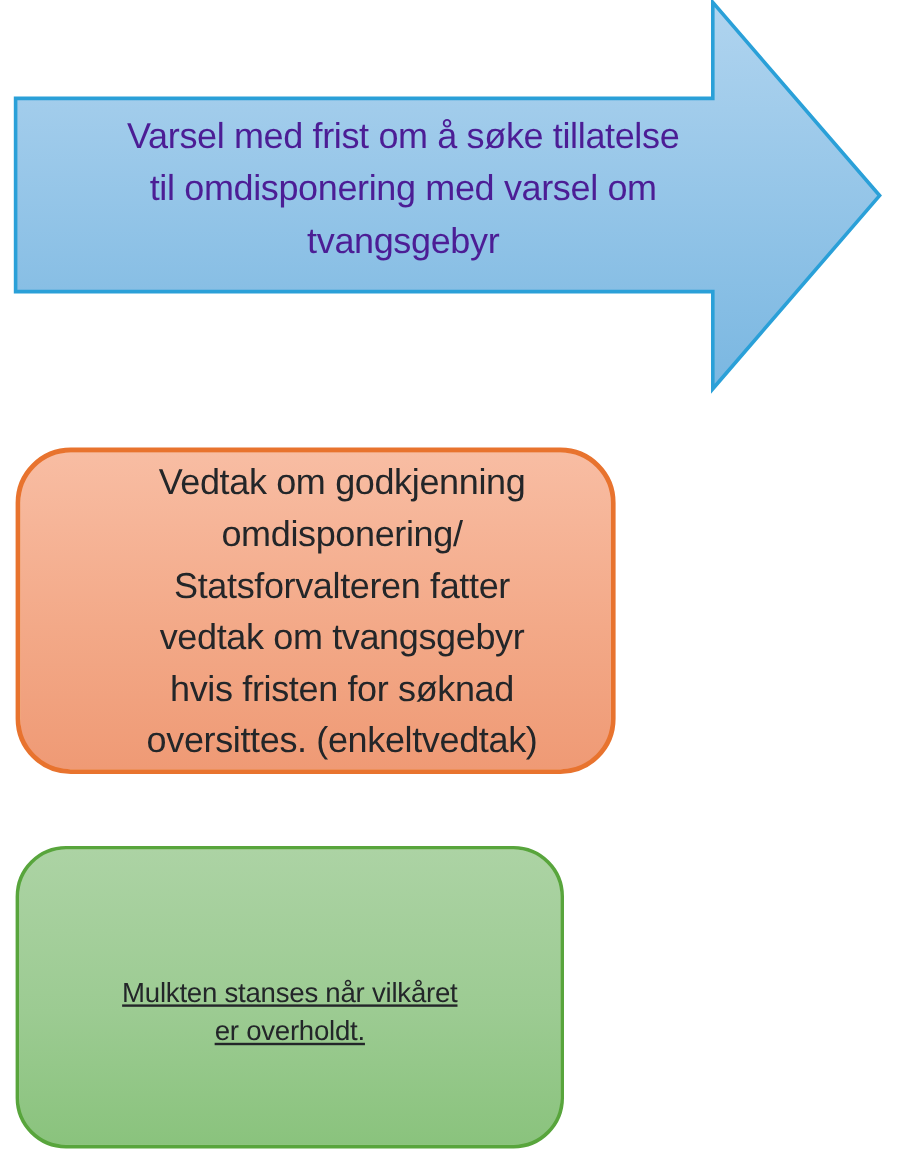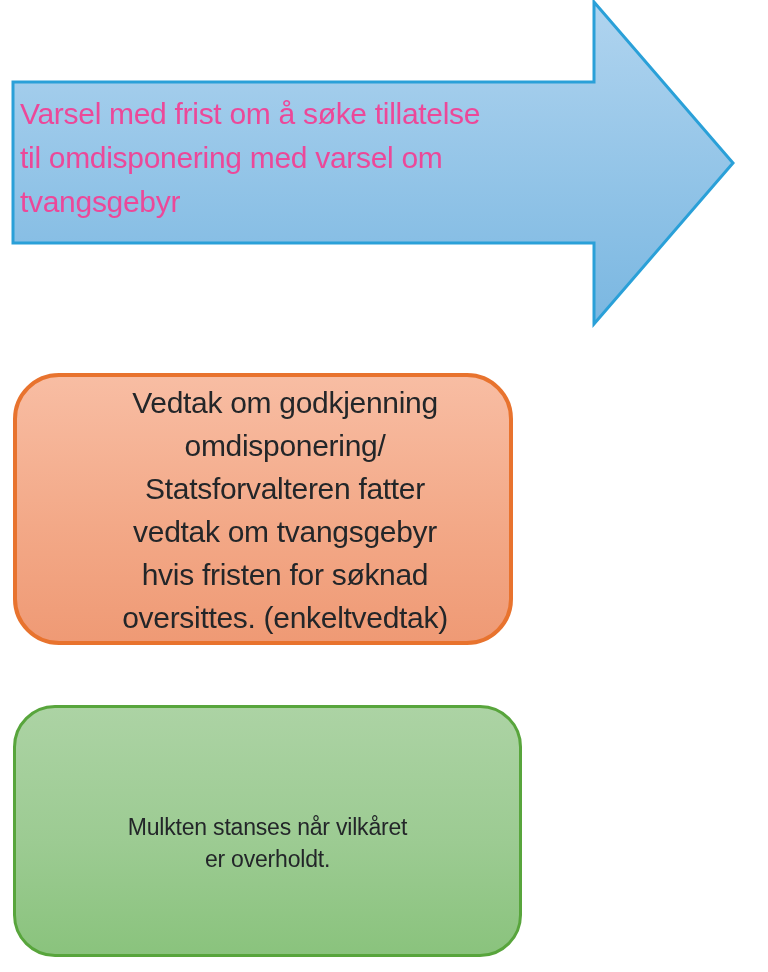--- a/index.html
+++ b/index.html
@@ -22,23 +22,23 @@
     top: 0;
   }
   .arrow-label {
     position: absolute;
     left: 20px;
     top: 92px;
     width: 632px;
     font-size: 30px;
     line-height: 44px;
     letter-spacing: -0.3px;
-    text-align: left;
+    text-align: center;
     white-space: pre-line;
-    color: #ec4899;
+    color: #4c1d95;
   }
   .orange-box {
     position: absolute;
     left: 13px;
     top: 373px;
     width: 500px;
     height: 272px;
     box-sizing: border-box;
     border: 4px solid #e8732e;
     border-radius: 46px;
@@ -54,30 +54,31 @@
     text-align: center;
     white-space: pre-line;
     color: #232629;
     padding-top: 2px;
     margin-left: 44px;
   }
   .green-box {
     position: absolute;
     left: 13px;
     top: 705px;
-    width: 509px;
+    width: 457px;
     height: 252px;
     box-sizing: border-box;
     border: 3px solid #58a53c;
     border-radius: 42px;
     background: linear-gradient(180deg, #acd3a4 0%, #9ccb92 55%, #8ac37d 100%);
     display: flex;
     align-items: center;
     justify-content: center;
     padding-top: 24px;
+    text-decoration: underline;
   }
   .green-box .box-text {
     font-size: 23px;
     line-height: 32px;
     letter-spacing: -0.2px;
     text-align: center;
     white-space: pre-line;
     color: #232629;
   }
 </style>

